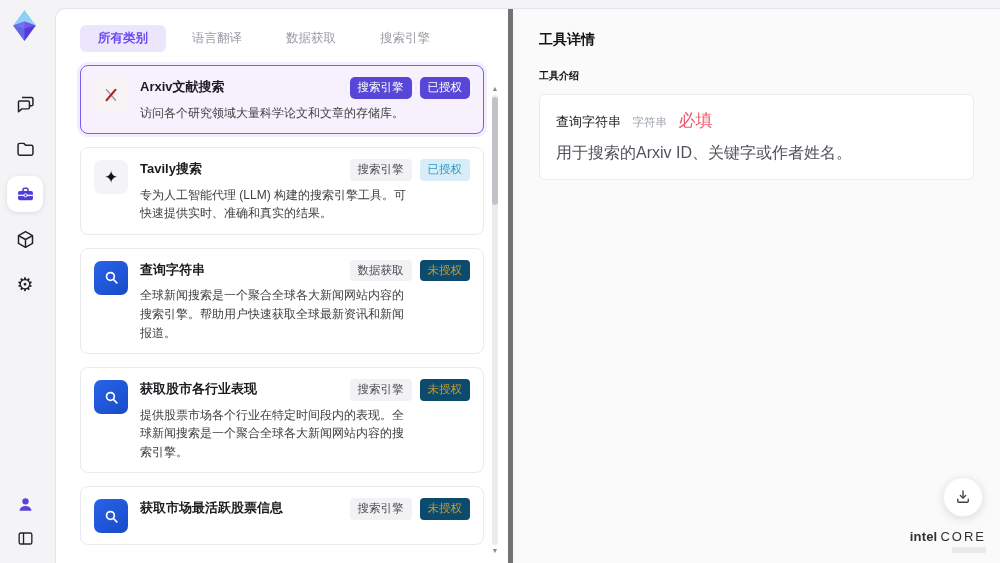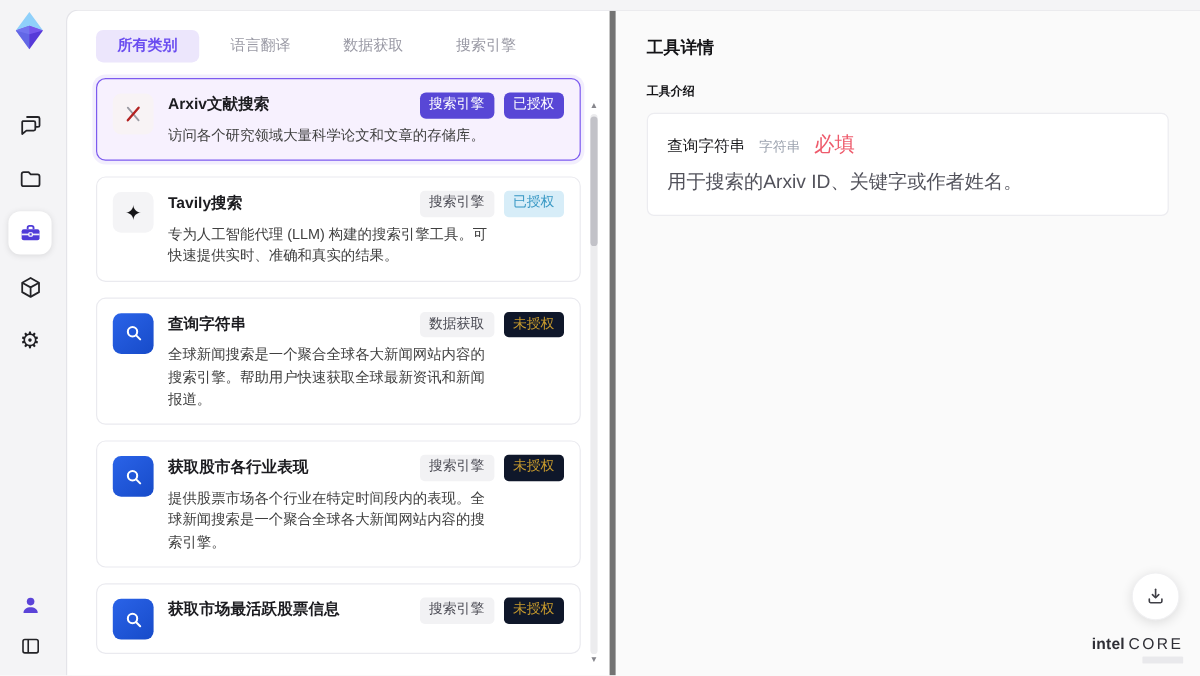--- a/index.html
+++ b/index.html
@@ -45,21 +45,21 @@
   .tool-icon.tavily { background:#f4f4f6; }
   .tool-icon.blue { background:linear-gradient(140deg,#2a63e8,#174bc9); }
   .sparkle { font-size:17px; color:#141417; line-height:1; }
   .card-body { flex:1; min-width:0; }
   .card-top { display:flex; align-items:flex-start; }
   .tool-name { font-size:13px; font-weight:700; color:#1c1c20; padding-top:1px; }
   .badges { margin-left:auto; display:flex; gap:8px; padding-left:10px; flex:none; }
   .badge { font-size:11.5px; padding:3px 8px; border-radius:4px; white-space:nowrap; line-height:1.35; }
   .badge.cat { background:#f2f2f4; color:#4c4c55; }
   .badge.auth { background:#d7edf8; color:#3898c4; }
-  .badge.unauth { background:#0f172a; color:#c89b2d; }
+  .badge.unauth { background:#0c4a6e; color:#c89b2d; }
   .card.selected .badge { background:#5847d6; color:#fff; border-radius:5px; }
   .tool-desc { font-size:12px; color:#404040; line-height:1.55; max-width:272px; margin-top:5px; }
 
   
   .scrollbar { position:absolute; top:76px; right:9px; bottom:8px; width:8px; }
   .sb-track { position:absolute; top:10px; bottom:10px; left:1px; width:6px; background:#ececee; border-radius:3px; }
   .sb-thumb { position:absolute; top:12px; left:1px; width:6px; height:108px; background:#c2c2c8; border-radius:3px; }
   .sb-arrow { position:absolute; left:0; width:8px; text-align:center; font-size:7px; color:#86868c; line-height:8px; }
   .sb-arrow.up { top:0; }
   .sb-arrow.down { bottom:0; }

